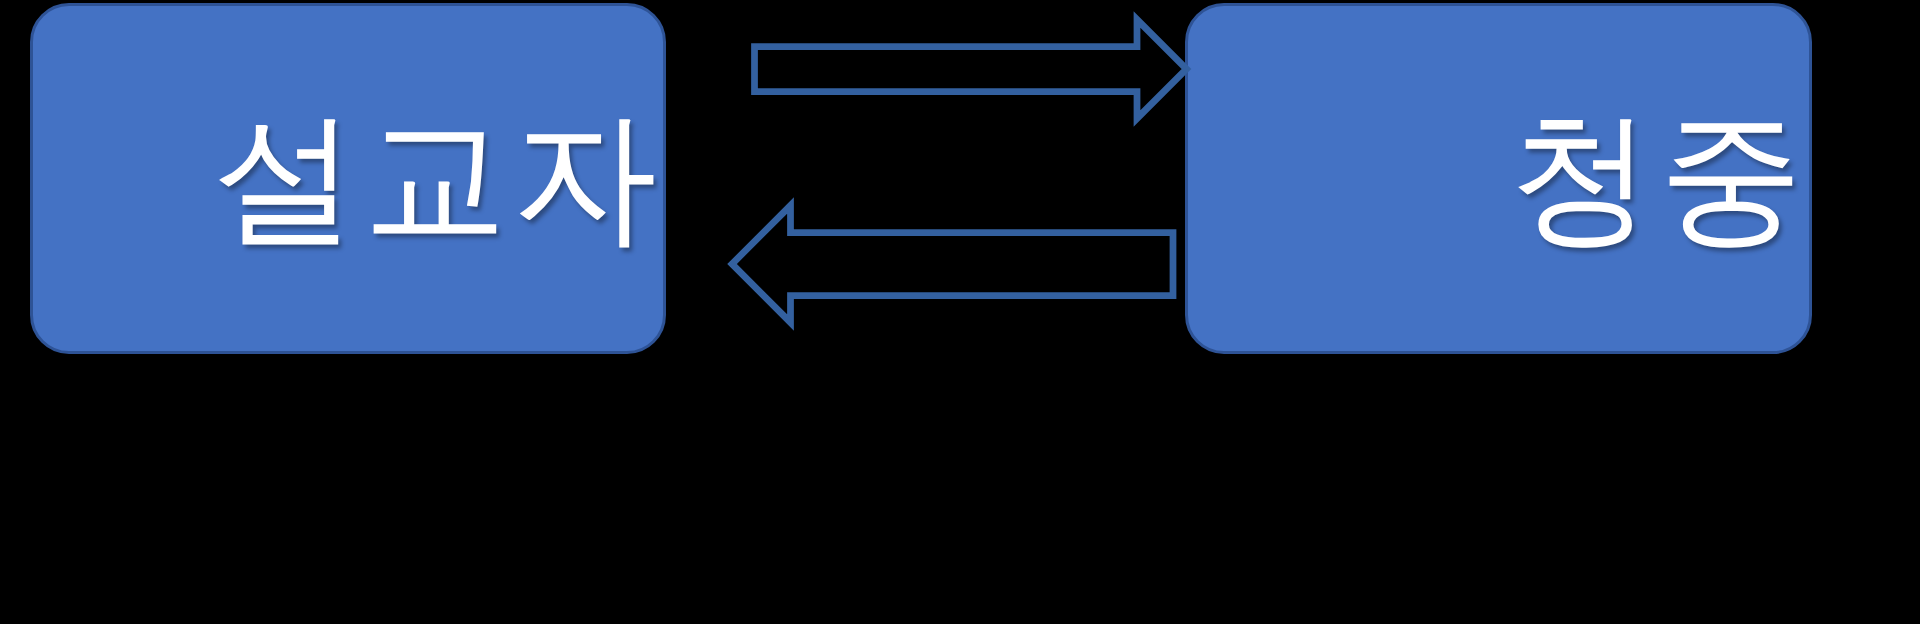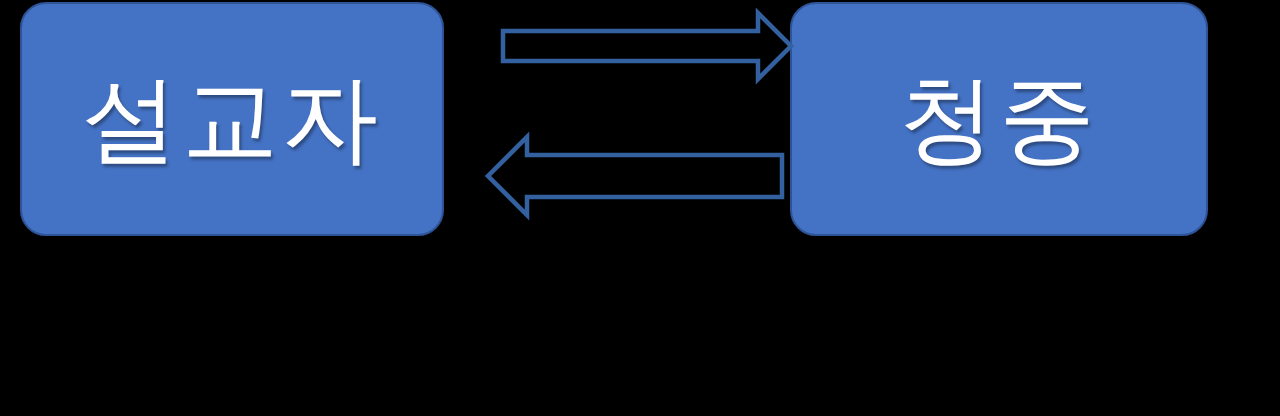--- a/index.html
+++ b/index.html
@@ -17,21 +17,21 @@
   }
 
   .node-box {
     position: absolute;
     box-sizing: border-box;
     background: #4472C4;
     border: 2px solid #2E5396;
     border-radius: 26px;
     display: flex;
     align-items: center;
-    justify-content: center;
+    justify-content: flex-end;
     box-shadow: 0 2px 3px rgba(0,0,0,0.45);
   }
 
   .node-label {
     color: #FFFFFF;
     font-size: 96px;
     line-height: 1;
     letter-spacing: 4px;
     white-space: nowrap;
     text-shadow: 2px 3px 3px rgba(0,0,0,0.35);

